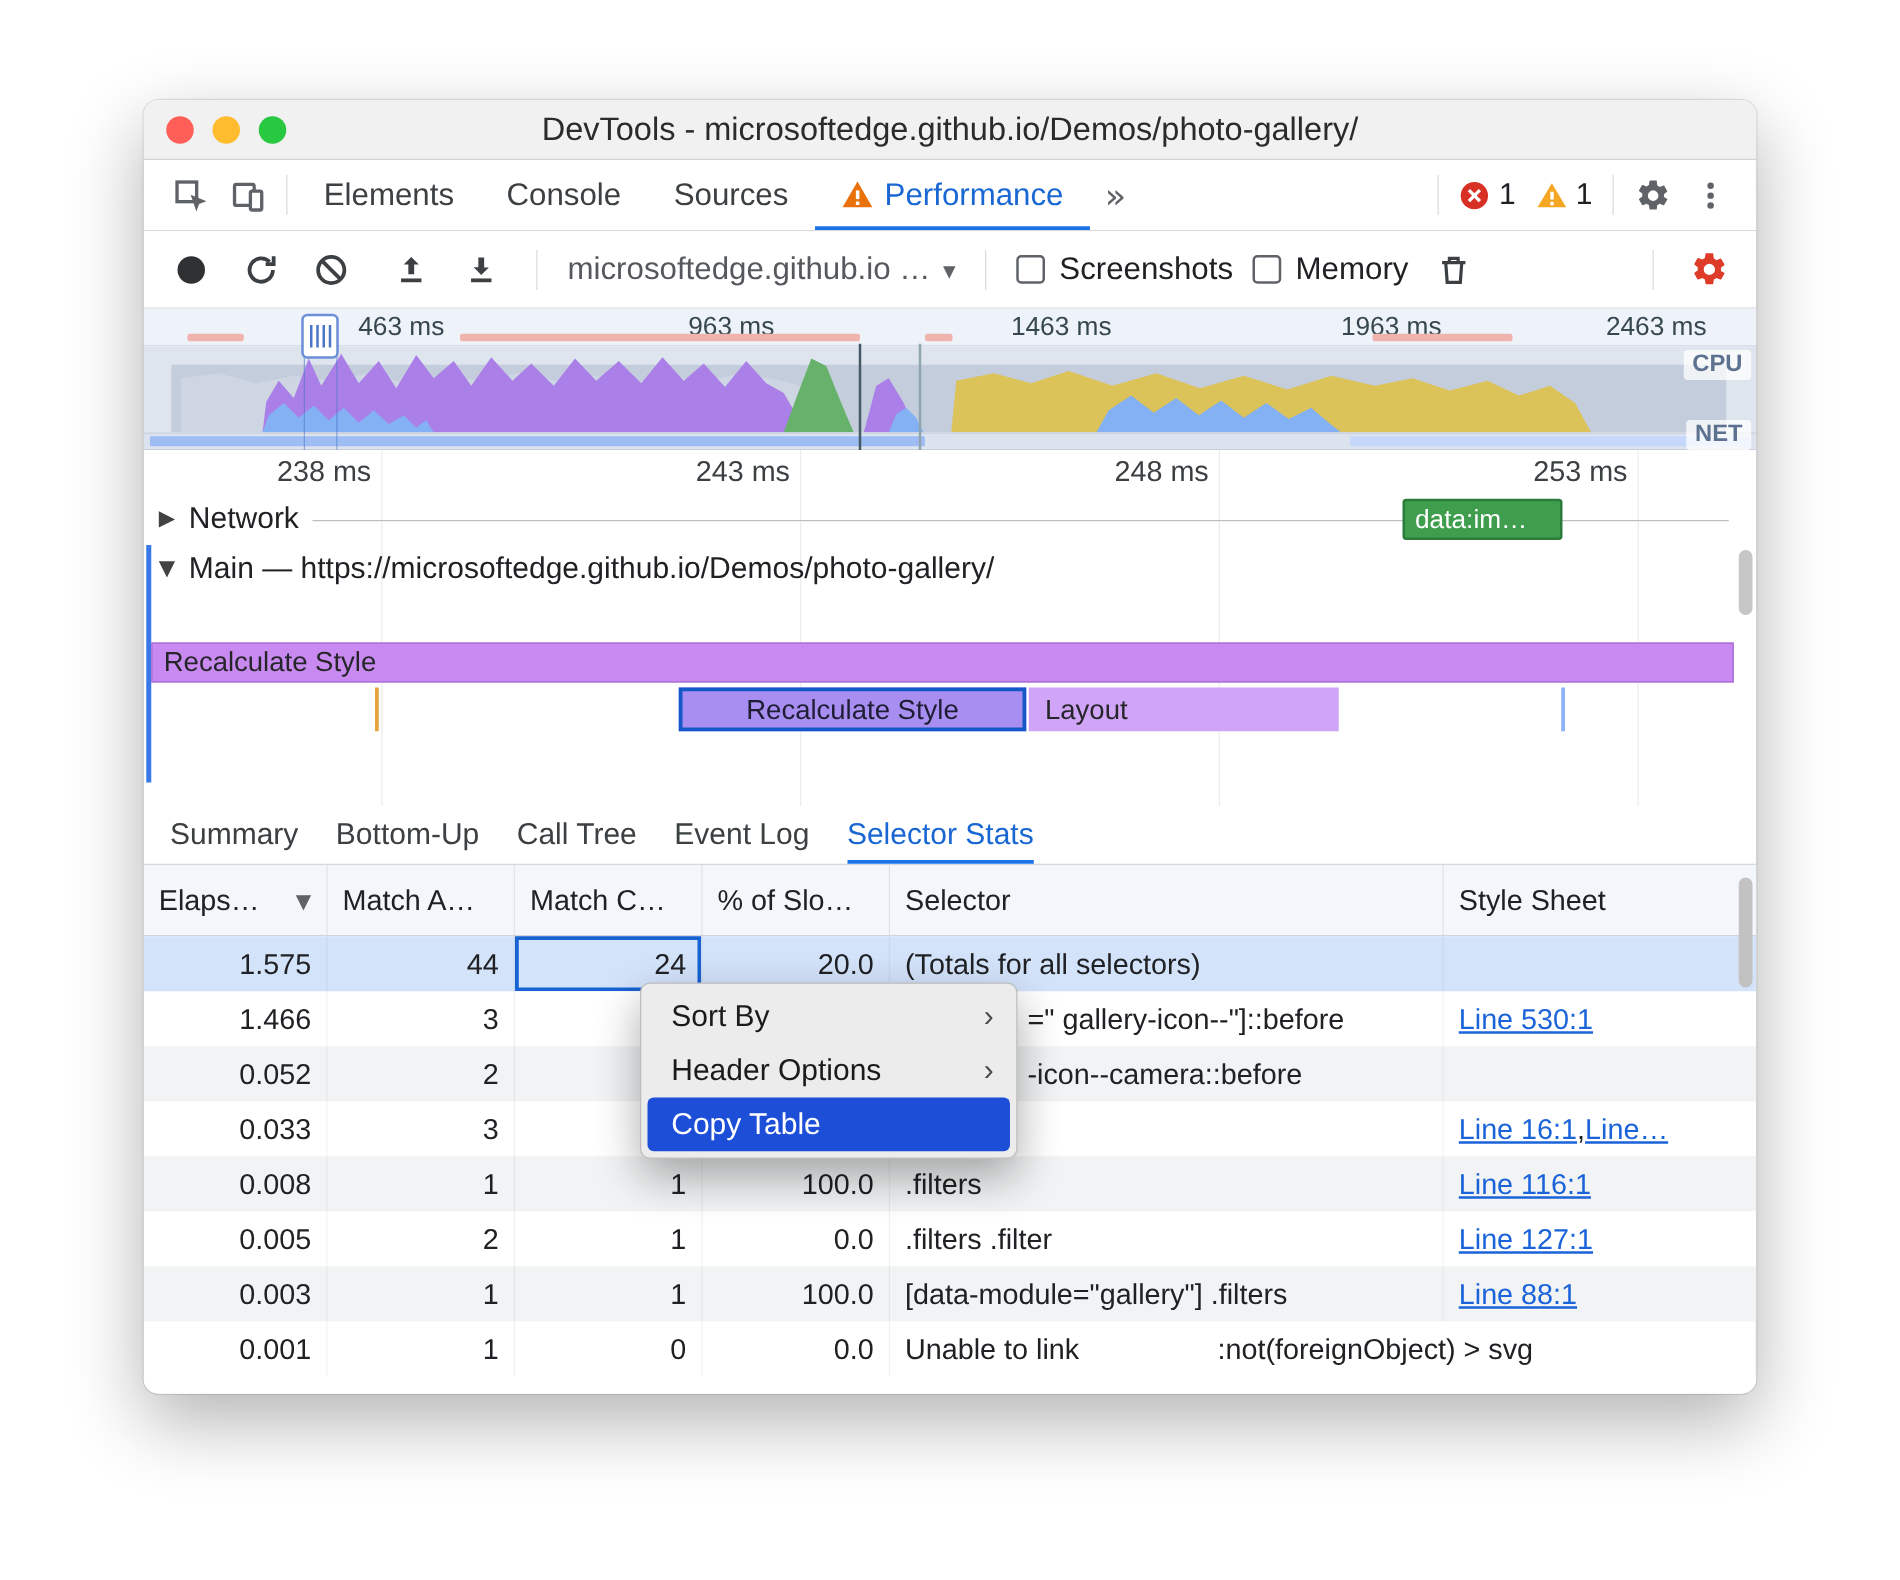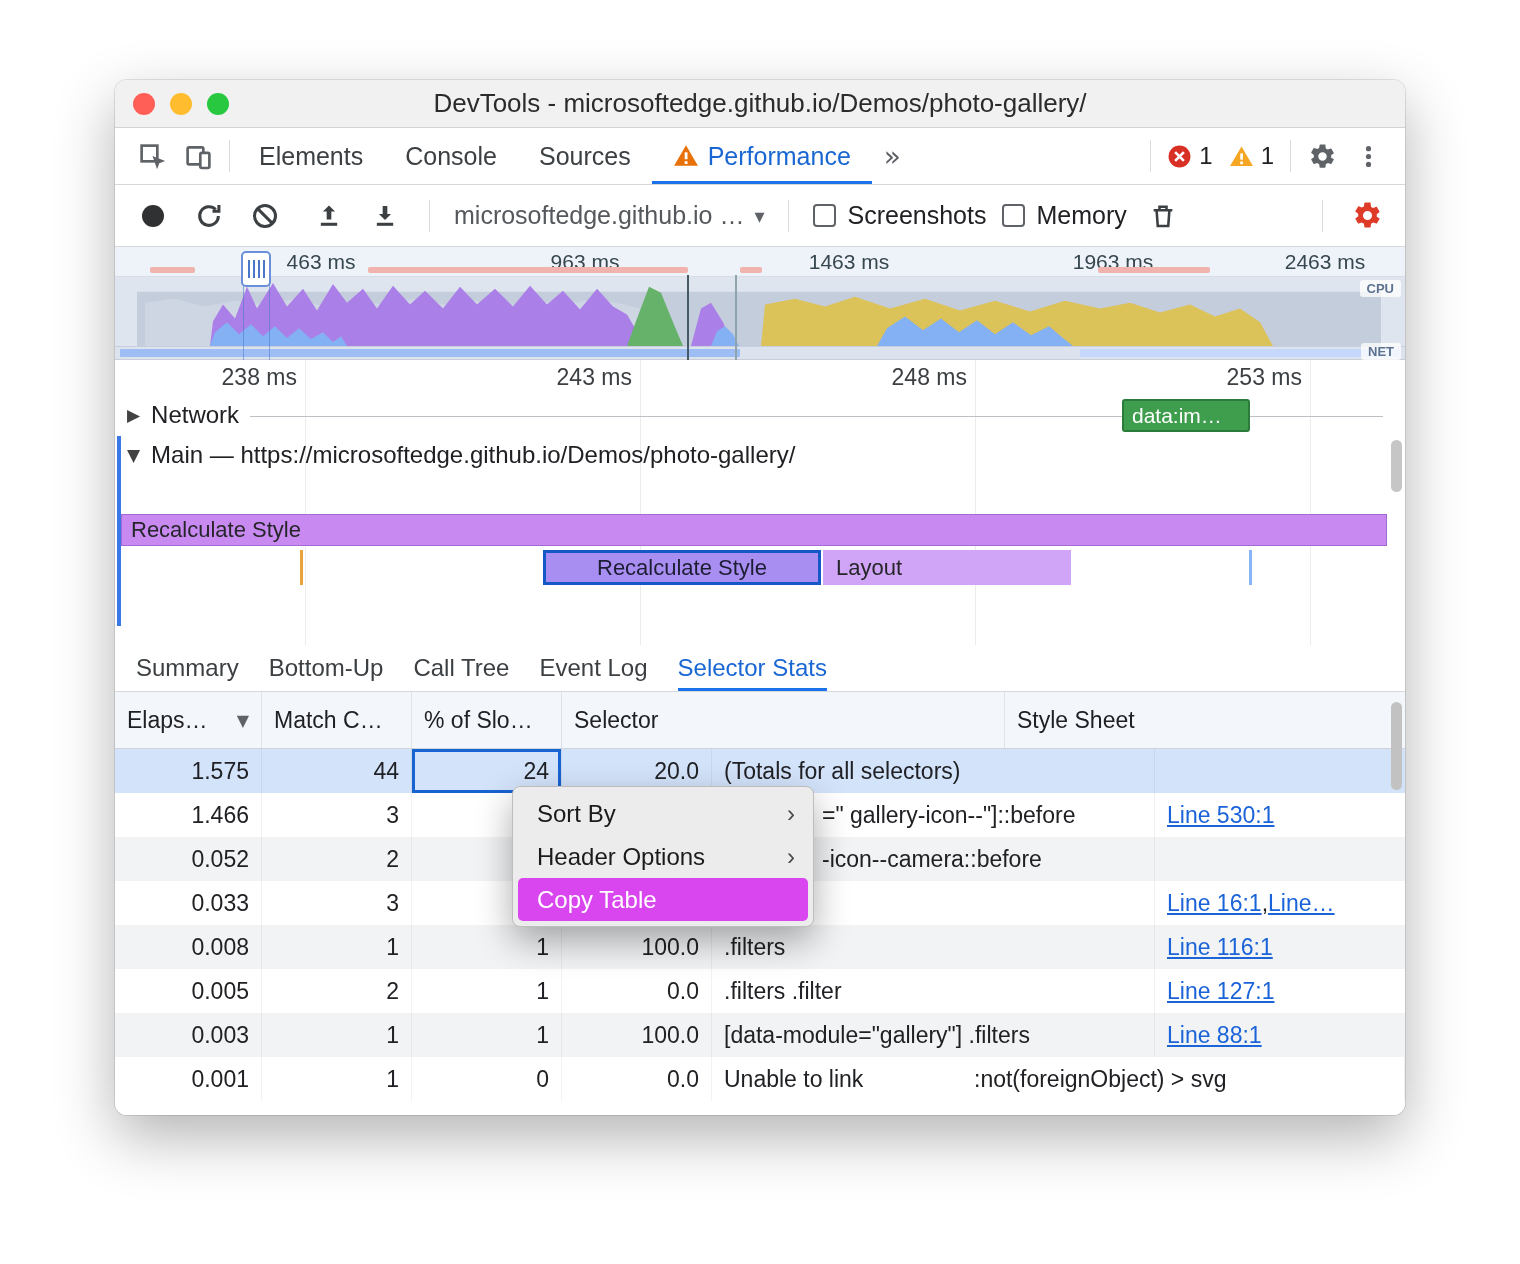--- a/index.html
+++ b/index.html
@@ -48,21 +48,21 @@
 
   
   .overview{height:113px;position:relative;background:#e9eef7;border-bottom:1px solid #c9cfda;flex:none}
   .ov-ruler{height:30px;position:relative;background:#eef2f9;border-bottom:1px solid #d8dde8}
   .ov-lab{position:absolute;top:0;width:150px;text-align:center;font-size:21px;line-height:30px;color:#37474f}
   .pinkbar{position:absolute;bottom:3px;height:6px;background:#f0b3ae;border-radius:2px}
   .ov-cpu{position:relative;height:69px}
   .ov-chart{position:absolute;left:0;top:0;width:100%;height:100%}
   .ov-net{height:13px;position:relative;background:#dde3ee;border-top:1px solid #c8cfdc}
   .netbar{position:absolute;top:2px;height:8px;border-radius:1px}
-  .chip{position:absolute;right:4px;font-size:13px;font-weight:700;color:#5d7190;
+  .chip{position:absolute;right:4px;font-size:19px;font-weight:700;color:#5d7190;
     background:rgba(255,255,255,.75);padding:1px 7px;border-radius:3px;z-index:5}
   .ov-handle{position:absolute;left:126px;top:4px;width:30px;height:36px;background:#fff;border:2px solid #6b8fd8;
     border-radius:5px;display:flex;align-items:center;justify-content:center;gap:3px;z-index:6}
   .ov-handle i{display:block;width:2px;height:18px;background:#4a77c9}
   .ov-guide{position:absolute;top:30px;height:83px;width:1px;background:rgba(74,119,201,.55);z-index:4}
   .playhead{position:absolute;top:28px;height:85px;width:2px;z-index:4}
 
   
   .detail{height:285px;position:relative;background:#fff;flex:none;overflow:hidden}
   .gl{position:absolute;top:0;bottom:0;width:1px;background:#ececec}
@@ -107,21 +107,21 @@
   .focus-cell{box-shadow:inset 0 0 0 3px #1763d2}
   .link{color:#1a63d9;text-decoration:underline}
   .plain{color:#202124}
   .gscroll{position:absolute;right:3px;top:10px;width:11px;height:88px;background:#c2c2c2;border-radius:6px}
 
   
   .ctxmenu{position:absolute;left:397px;top:706px;width:302px;background:#ececec;border:1px solid #bdbdbd;
     border-radius:8px;box-shadow:0 14px 36px rgba(0,0,0,.33);padding:5px;z-index:60}
   .ctx-item{height:43px;border-radius:5px;display:flex;align-items:center;justify-content:space-between;
     padding:0 13px 0 19px;font-size:24px;color:#1b1b1d}
-  .ctx-item.hl{background:#d946ef;color:#fff}
+  .ctx-item.hl{background:#1d4ed8;color:#fff}
   .ctx-arrow{font-size:24px;color:#4a4a4e}
 </style>
 </head>
 <body>
 
 <div class="window">
 
   <div class="titlebar">
     <div class="lights">
       <span class="light red"></span>
@@ -361,20 +361,23 @@
         <span>Selector Stats</span>
       </div>
   </div>
 
   <div class="grid">
     <div class="ghead">
       <div class="gh c1">
         <span>Elaps…</span>
         <span class="sort-arrow glyph">▼</span>
       </div>
+      <div class="gh c2">
+          <span>Match A…</span>
+        </div>
       <div class="gh c3">
           <span>Match C…</span>
         </div>
       <div class="gh c4">
           <span>% of Slo…</span>
         </div>
       <div class="gh c5">
           <span>Selector</span>
         </div>
       <div class="gh c6">

